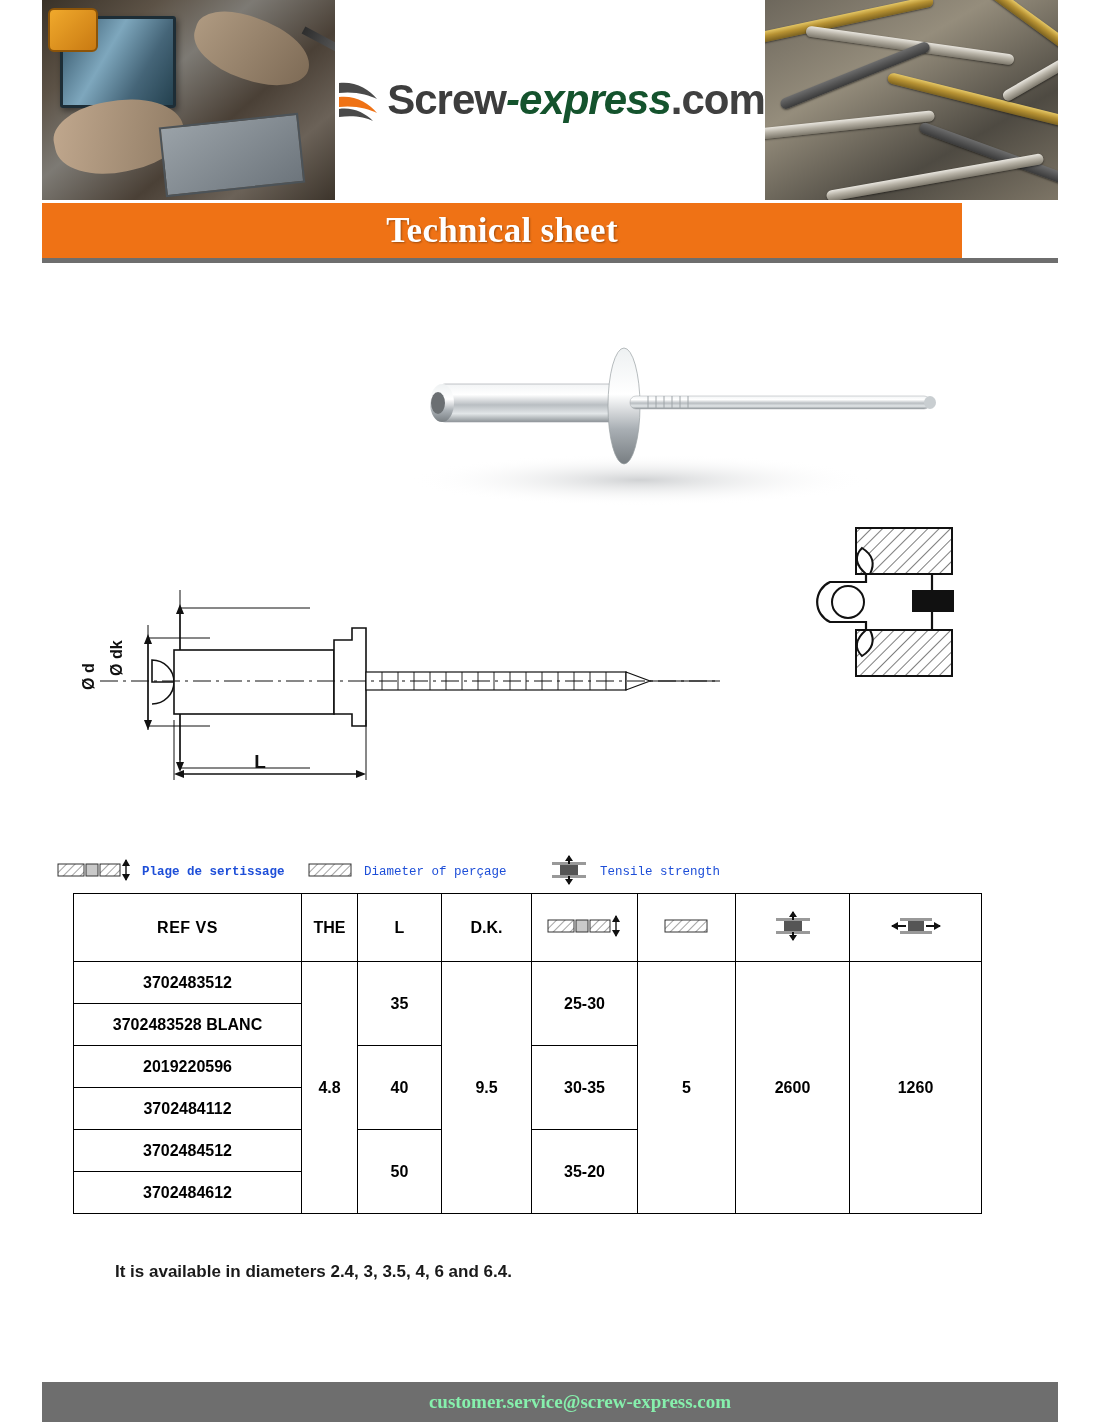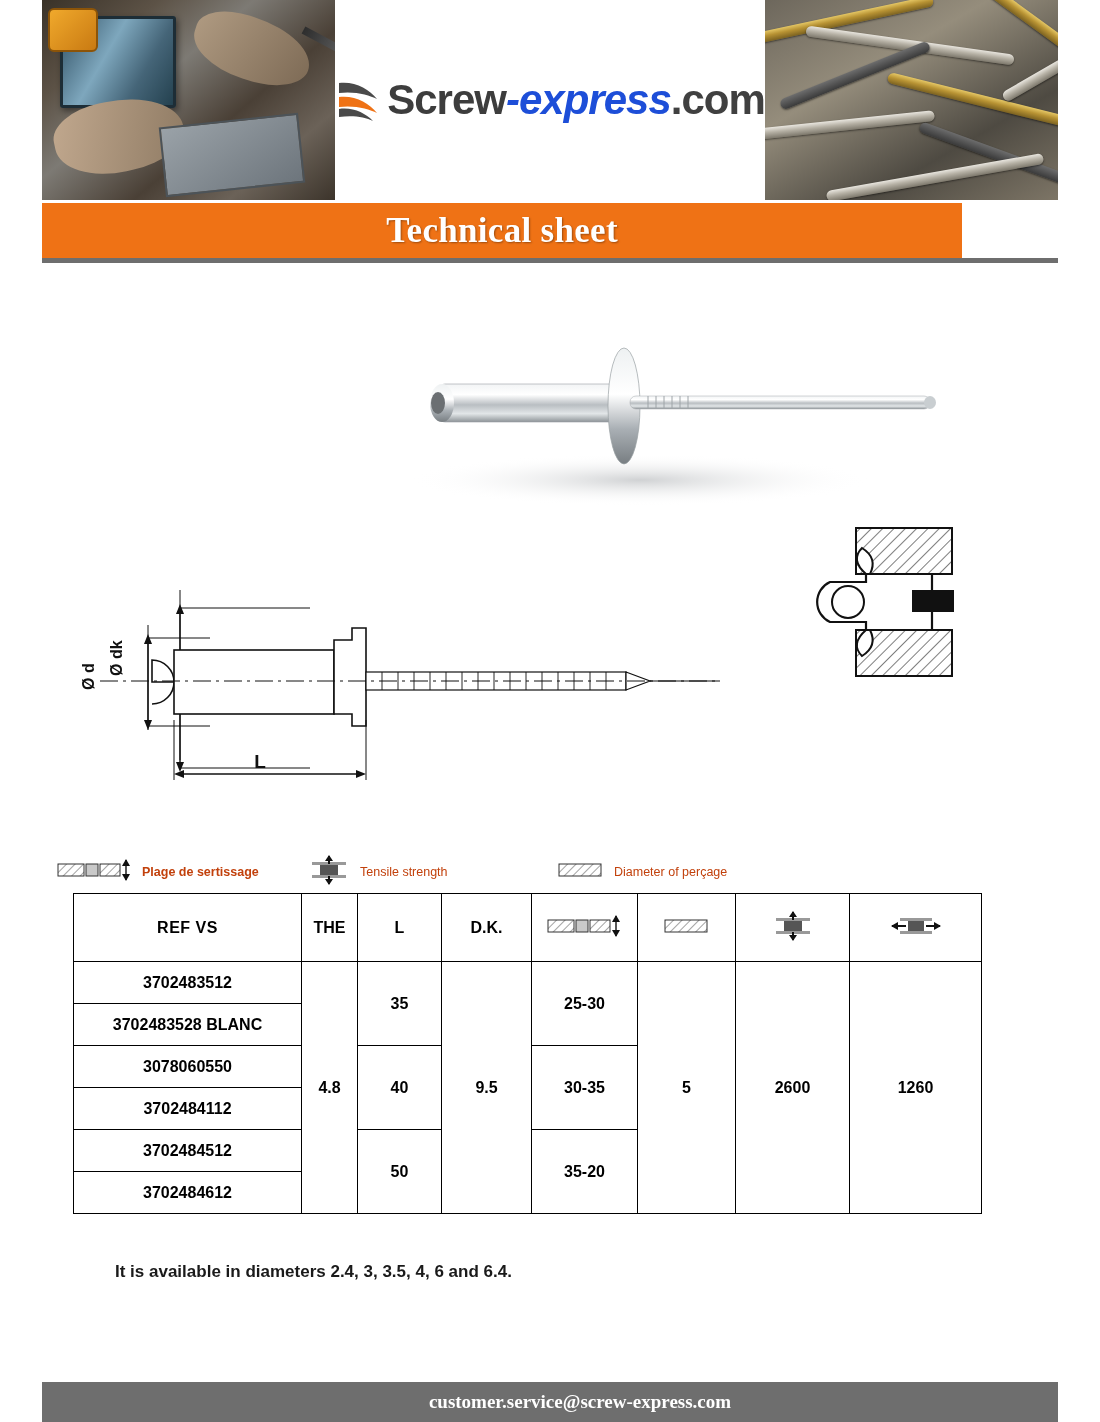--- a/index.html
+++ b/index.html
@@ -57,21 +57,21 @@
   .header-logo {
     flex:1; display:flex; align-items:center; justify-content:center;
     background:#ffffff;
   }
   .logo-wrap { display:flex; align-items:center; gap:6px; }
   .logo-mark { width:46px; height:50px; flex:none; }
   .logo-text {
     font-size:42px; font-weight:bold; letter-spacing:-1px; white-space:nowrap;
   }
   .logo-text .lt-dark { color:#3d3d3d; }
-  .logo-text .lt-orange { color:#1d4ed8; font-style:italic;text-align:center; }
+  .logo-text .lt-orange { color:#14532d; font-style:italic;text-align:center; }
   .logo-text .lt-com { color:#404040; }
 
   .header-photo-right {
     width:310px; height:200px; position:relative; overflow:hidden;
     background:linear-gradient(150deg,#6d675c 0%, #958d7c 35%, #4e4a42 70%, #7d7566 100%);
   }
   .scr {
     position:absolute; height:11px; border-radius:6px;
     background:linear-gradient(180deg,#e9e6df,#b6b1a5 45%,#7d786c);
     box-shadow:0 1px 2px rgba(0,0,0,0.5);
@@ -100,21 +100,21 @@
   
   .drawing-left { position:absolute; left:60px; top:530px; width:700px; height:290px; }
   .drawing-right { position:absolute; left:800px; top:520px; width:180px; height:170px; }
 
   
   .legend {
     position:absolute; left:56px; top:855px; width:960px; height:34px;
     display:flex; align-items:center;
   }
   .legend-item { display:flex; align-items:center; }
-  .legend-label { font-size:12.5px; color:#c2410c; font-weight:bold; }
+  .legend-label { font-size:12.5px; color:#1d4ed8; font-weight:bold;font-family:Liberation Mono, monospace; }
   .legend-label.thin { font-weight:normal; font-size:12.5px; }
   .legend-ico { margin-right:8px; }
 
   
   .table-wrap { position:absolute; left:73px; top:893px; width:908px; }
   table.spec {
     border-collapse:collapse; width:908px;
     table-layout:fixed;
   }
   table.spec td, table.spec th {
@@ -144,21 +144,21 @@
     position:absolute; left:115px; top:1262px;
     font-size:17px; color:#1a1a1a; font-weight:600;
   }
 
   
   .footer {
     position:absolute; left:42px; top:1382px; width:1016px; height:40px;
     background:#6e6e6e; display:flex; align-items:center; justify-content:center;
   }
   .footer-mail {
-    color:#ffffff; font-size:19px; font-weight:bold;
+    color:#86efac; font-size:19px; font-weight:bold;
     font-family:"Liberation Serif", serif;
     margin-left:60px;
   }
 </style>
 </head>
 <body>
 
 <div class="header">
 
   <div class="header-photo-left">
@@ -359,47 +359,47 @@
         <rect x="30" y="7" width="12" height="12" fill="#c9c9c9" stroke="#333"></rect>
         <rect x="44" y="7" width="20" height="12" fill="url(#h2)" stroke="#333"></rect>
         <line x1="70" y1="3" x2="70" y2="23" stroke="#111" stroke-width="1.4"></line>
         <polygon points="70,2 66,9 74,9" fill="#111"></polygon>
         <polygon points="70,24 66,17 74,17" fill="#111"></polygon>
       </svg>
     </span>
     <span class="legend-label">Plage de sertissage</span>
   </div>
 
+  <div class="legend-item" style="width:240px;">
+    <span class="legend-ico">
+      <svg width="50" height="24" viewBox="0 0 50 24">
+        <defs>
+          <pattern id="h3" width="6" height="6" patternUnits="userSpaceOnUse" patternTransform="rotate(45)">
+            <line x1="0" y1="0" x2="0" y2="6" stroke="#333" stroke-width="0.9"></line>
+          </pattern>
+        </defs>
+        <rect x="3" y="6" width="42" height="12" fill="url(#h3)" stroke="#333"></rect>
+      </svg>
+    </span>
+    <span class="legend-label thin">Diameter of perçage</span>
+  </div>
+
   <div class="legend-item" style="width:250px;">
     <span class="legend-ico">
       <svg width="46" height="30" viewBox="0 0 46 30">
         <rect x="14" y="10" width="18" height="10" fill="#555"></rect>
         <rect x="6" y="7" width="34" height="3" fill="#999"></rect>
         <rect x="6" y="20" width="34" height="3" fill="#999"></rect>
         <line x1="23" y1="1" x2="23" y2="9" stroke="#111" stroke-width="2"></line>
         <polygon points="23,0 19,6 27,6" fill="#111"></polygon>
         <line x1="23" y1="21" x2="23" y2="29" stroke="#111" stroke-width="2"></line>
         <polygon points="23,30 19,24 27,24" fill="#111"></polygon>
       </svg>
     </span>
     <span class="legend-label thin">Tensile strength</span>
-  </div>
-
-  <div class="legend-item" style="width:240px;">
-    <span class="legend-ico">
-      <svg width="50" height="24" viewBox="0 0 50 24">
-        <defs>
-          <pattern id="h3" width="6" height="6" patternUnits="userSpaceOnUse" patternTransform="rotate(45)">
-            <line x1="0" y1="0" x2="0" y2="6" stroke="#333" stroke-width="0.9"></line>
-          </pattern>
-        </defs>
-        <rect x="3" y="6" width="42" height="12" fill="url(#h3)" stroke="#333"></rect>
-      </svg>
-    </span>
-    <span class="legend-label thin">Diameter of perçage</span>
   </div>
 
 </div>
 
 <div class="table-wrap">
   <table class="spec">
     <colgroup>
       <col class="col-ref">
         <col class="col-the">
         <col class="col-l">
@@ -472,21 +472,21 @@
         <td rowspan="6">9.5</td>
         <td rowspan="2">25-30</td>
         <td rowspan="6">5</td>
         <td rowspan="6">2600</td>
         <td rowspan="6">1260</td>
       </tr>
       <tr>
         <td>3702483528 BLANC</td>
       </tr>
       <tr>
-        <td>3078060550</td>
+        <td>2019220596</td>
         <td rowspan="2">40</td>
         <td rowspan="2">30-35</td>
       </tr>
       <tr>
         <td>3702484112</td>
       </tr>
       <tr>
         <td>3702484512</td>
         <td rowspan="2">50</td>
         <td rowspan="2">35-20</td>

